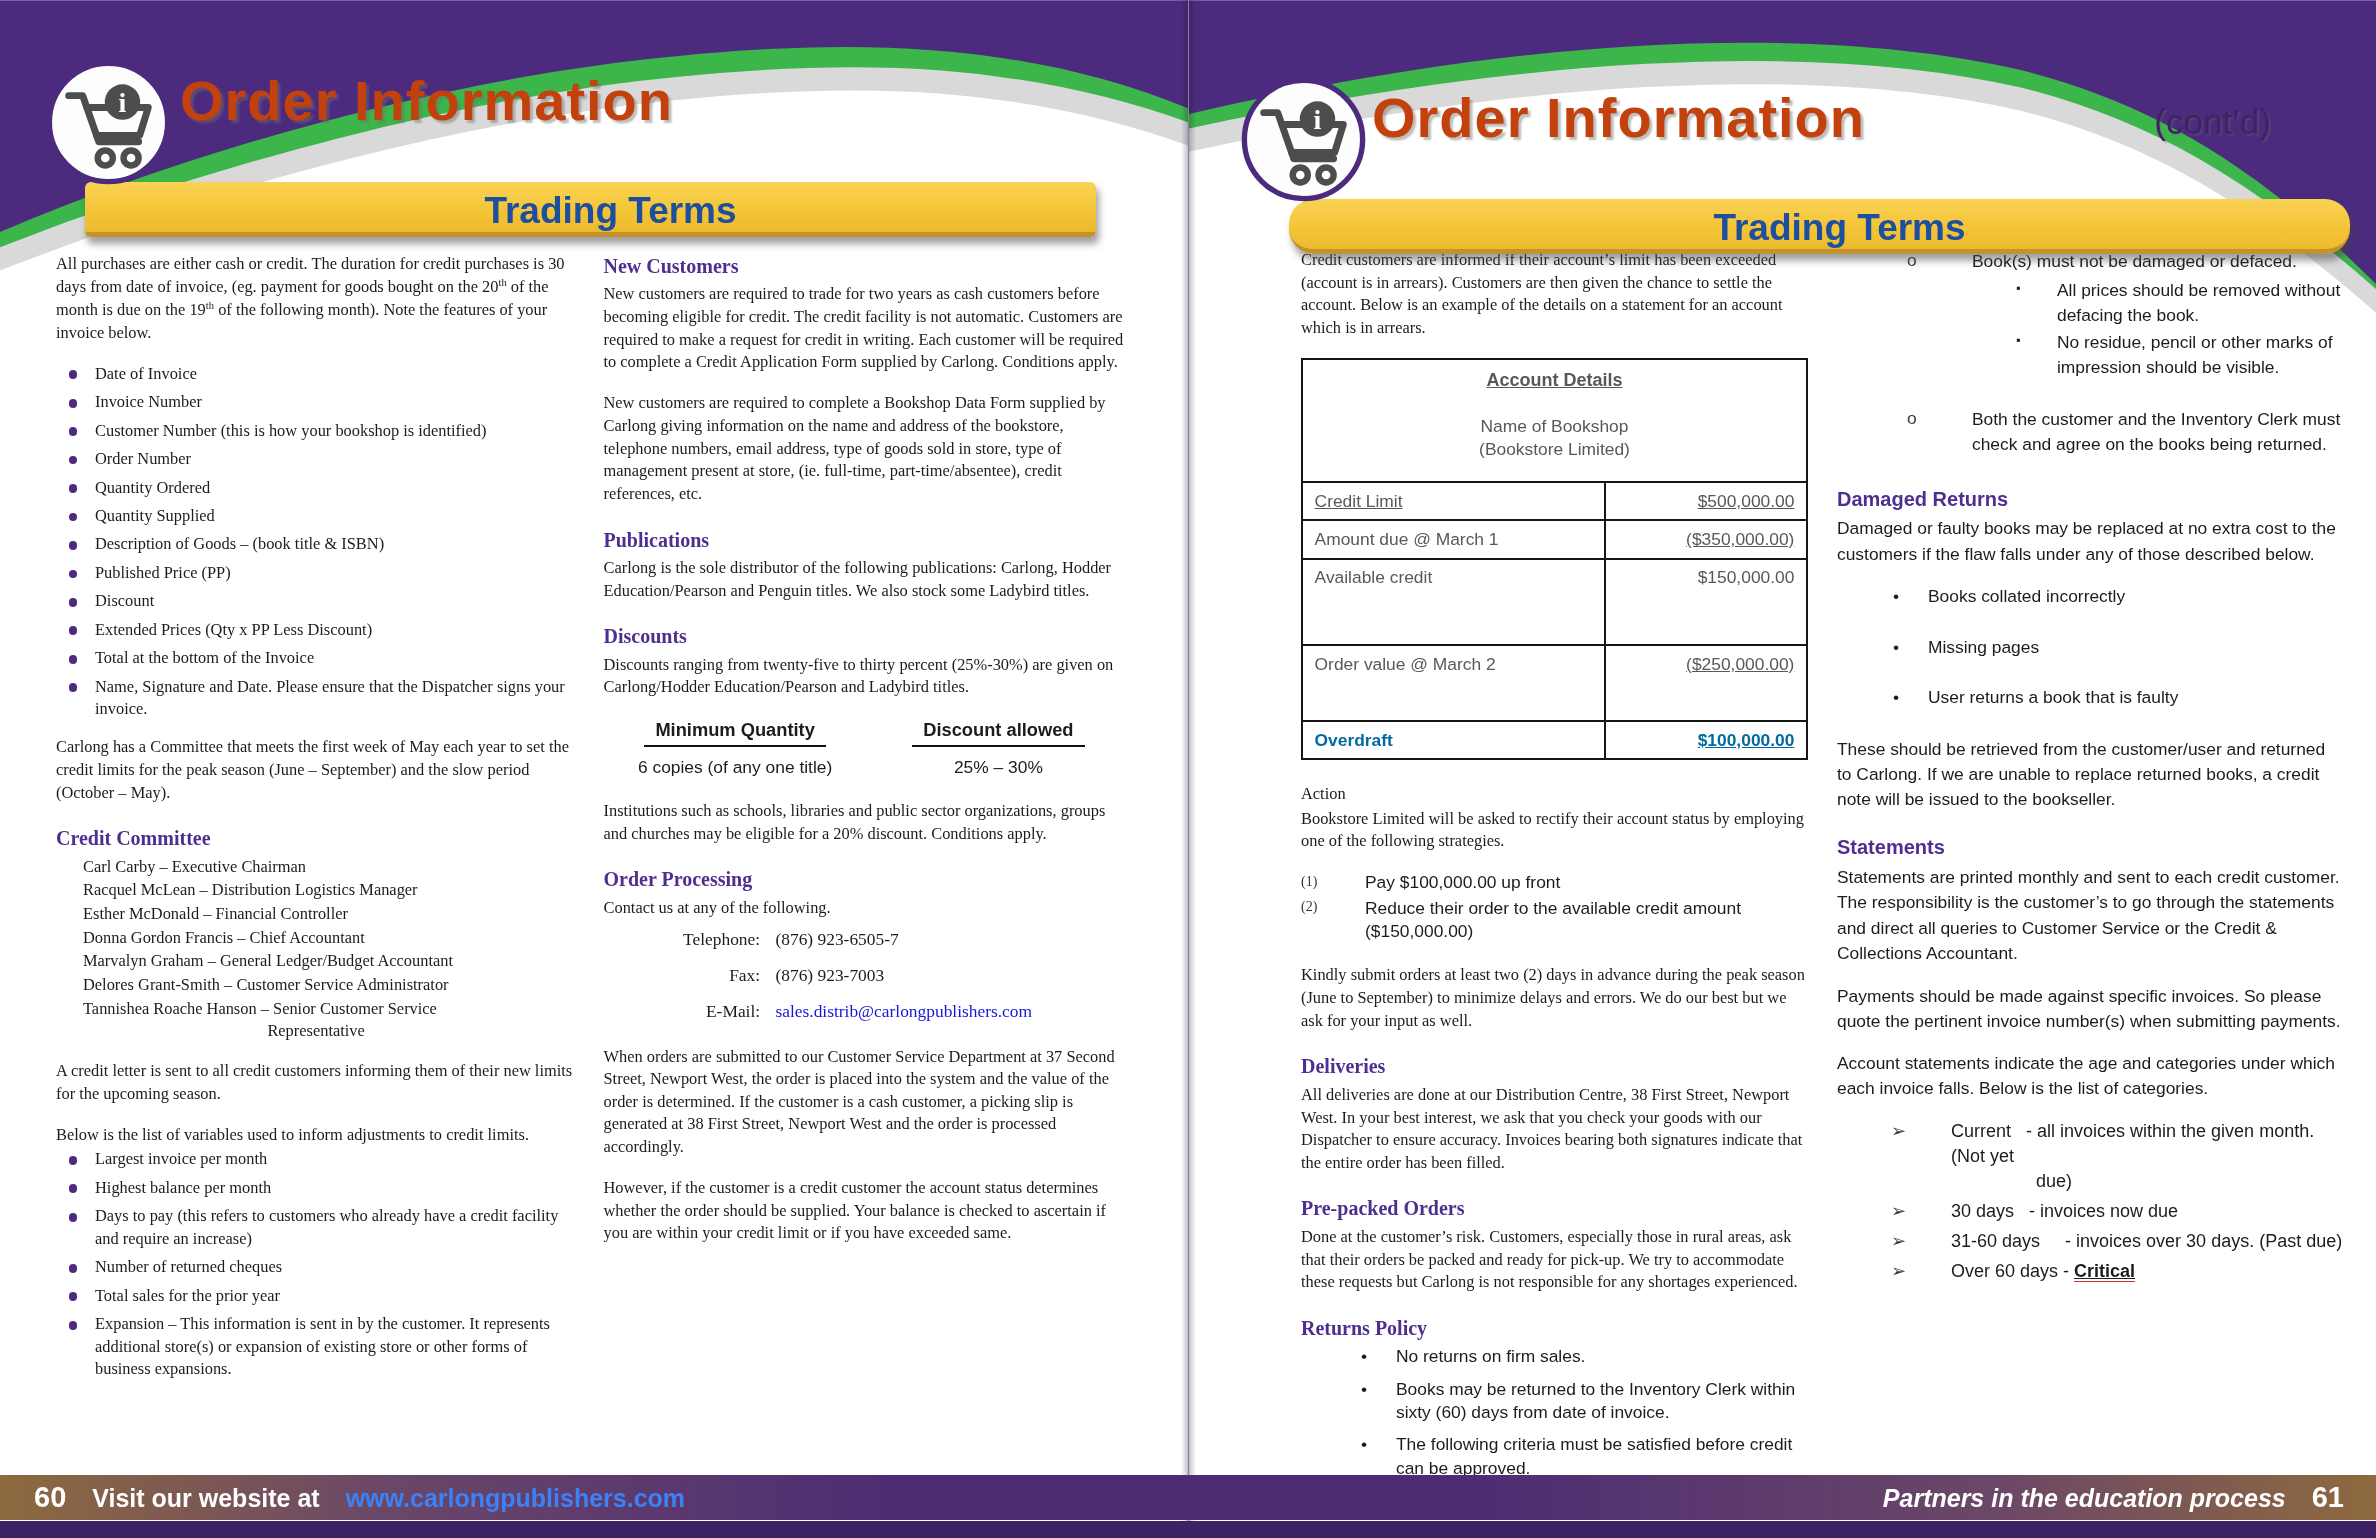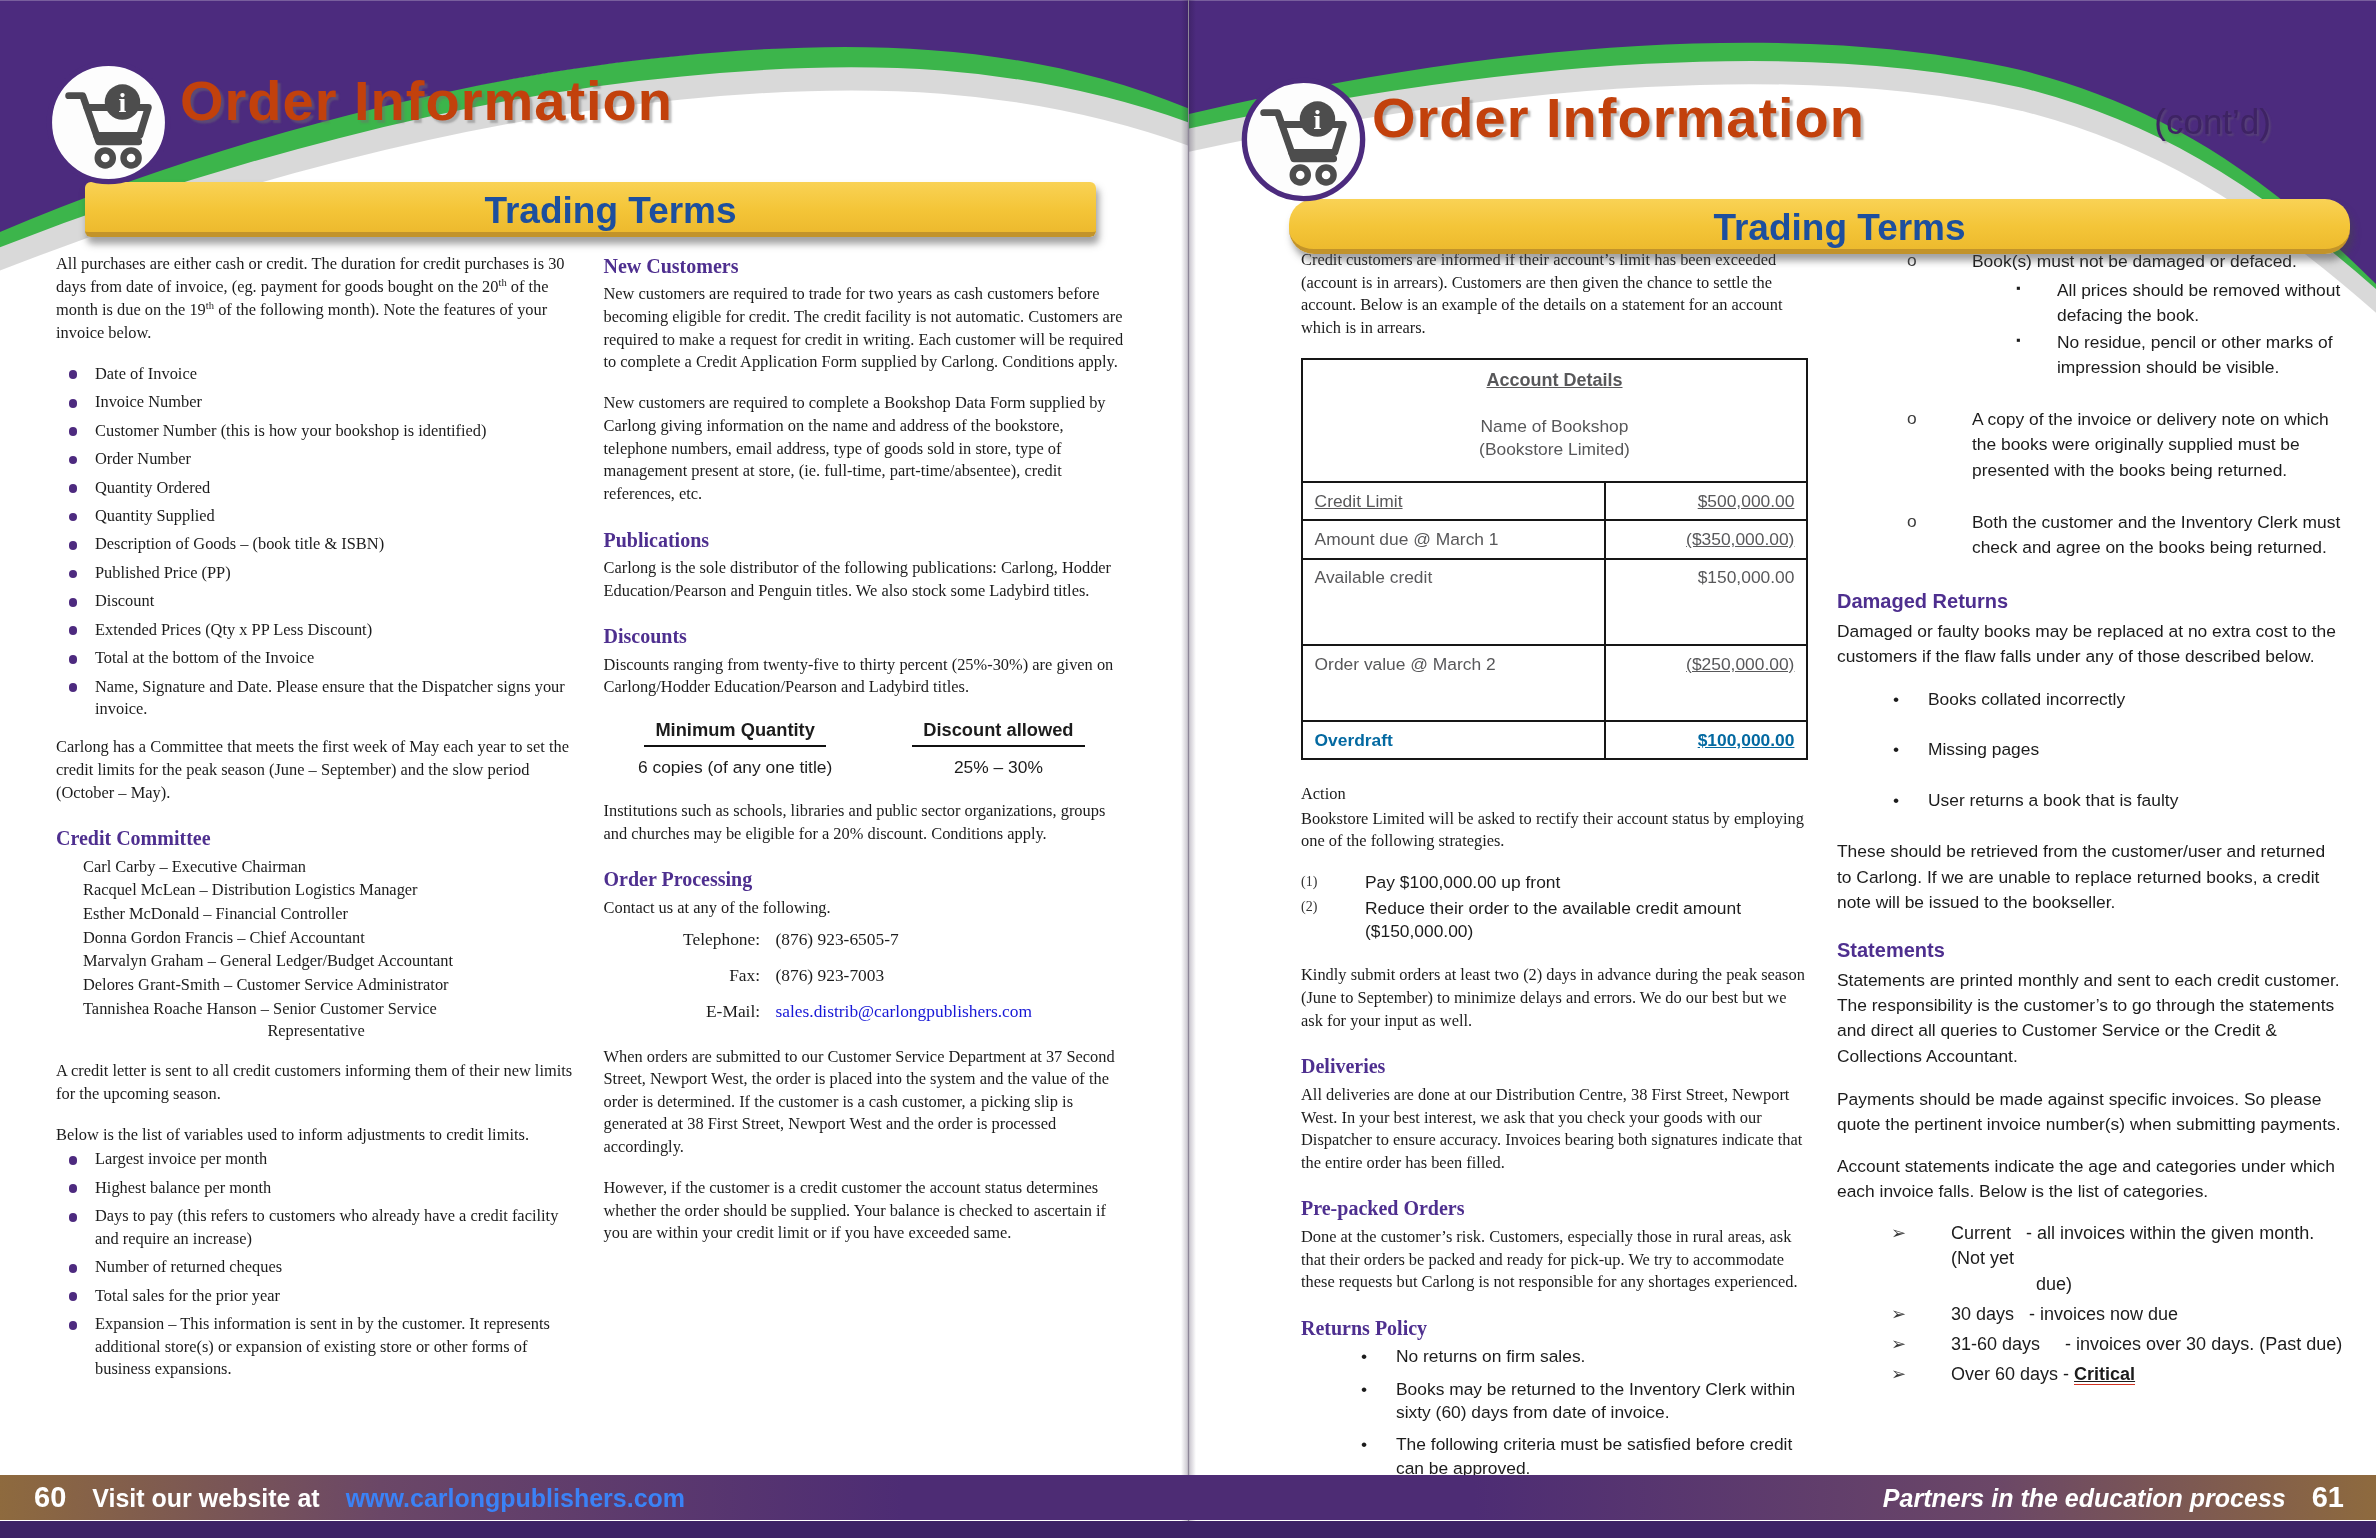--- a/index.html
+++ b/index.html
@@ -326,21 +326,20 @@
     </div>
 
     <div class="col ocrit">
       <div class="oitem">
         <span>Book(s) must not be damaged or defaced.</span>
         <ul class="sublist">
             <li class="sub">All prices should be removed without defacing the book.</li>
             <li class="sub">No residue, pencil or other marks of impression should be visible.</li>
           </ul>
       </div>
-      <div class="oitem">A copy of the invoice or delivery note on which the books were originally supplied must be presented with the books being returned.</div>
       <div class="oitem">Both the customer and the Inventory Clerk must check and agree on the books being returned.</div>
 
       <div class="heading" style="margin-top:5.8px">Damaged Returns</div>
       <p>Damaged or faulty books may be replaced at no extra cost to the customers if the flaw falls under any of those described below.</p>
 
       <ul class="dlist">
           <li>Books collated incorrectly</li>
           <li>Missing pages</li>
           <li>User returns a book that is faulty</li>
         </ul>

